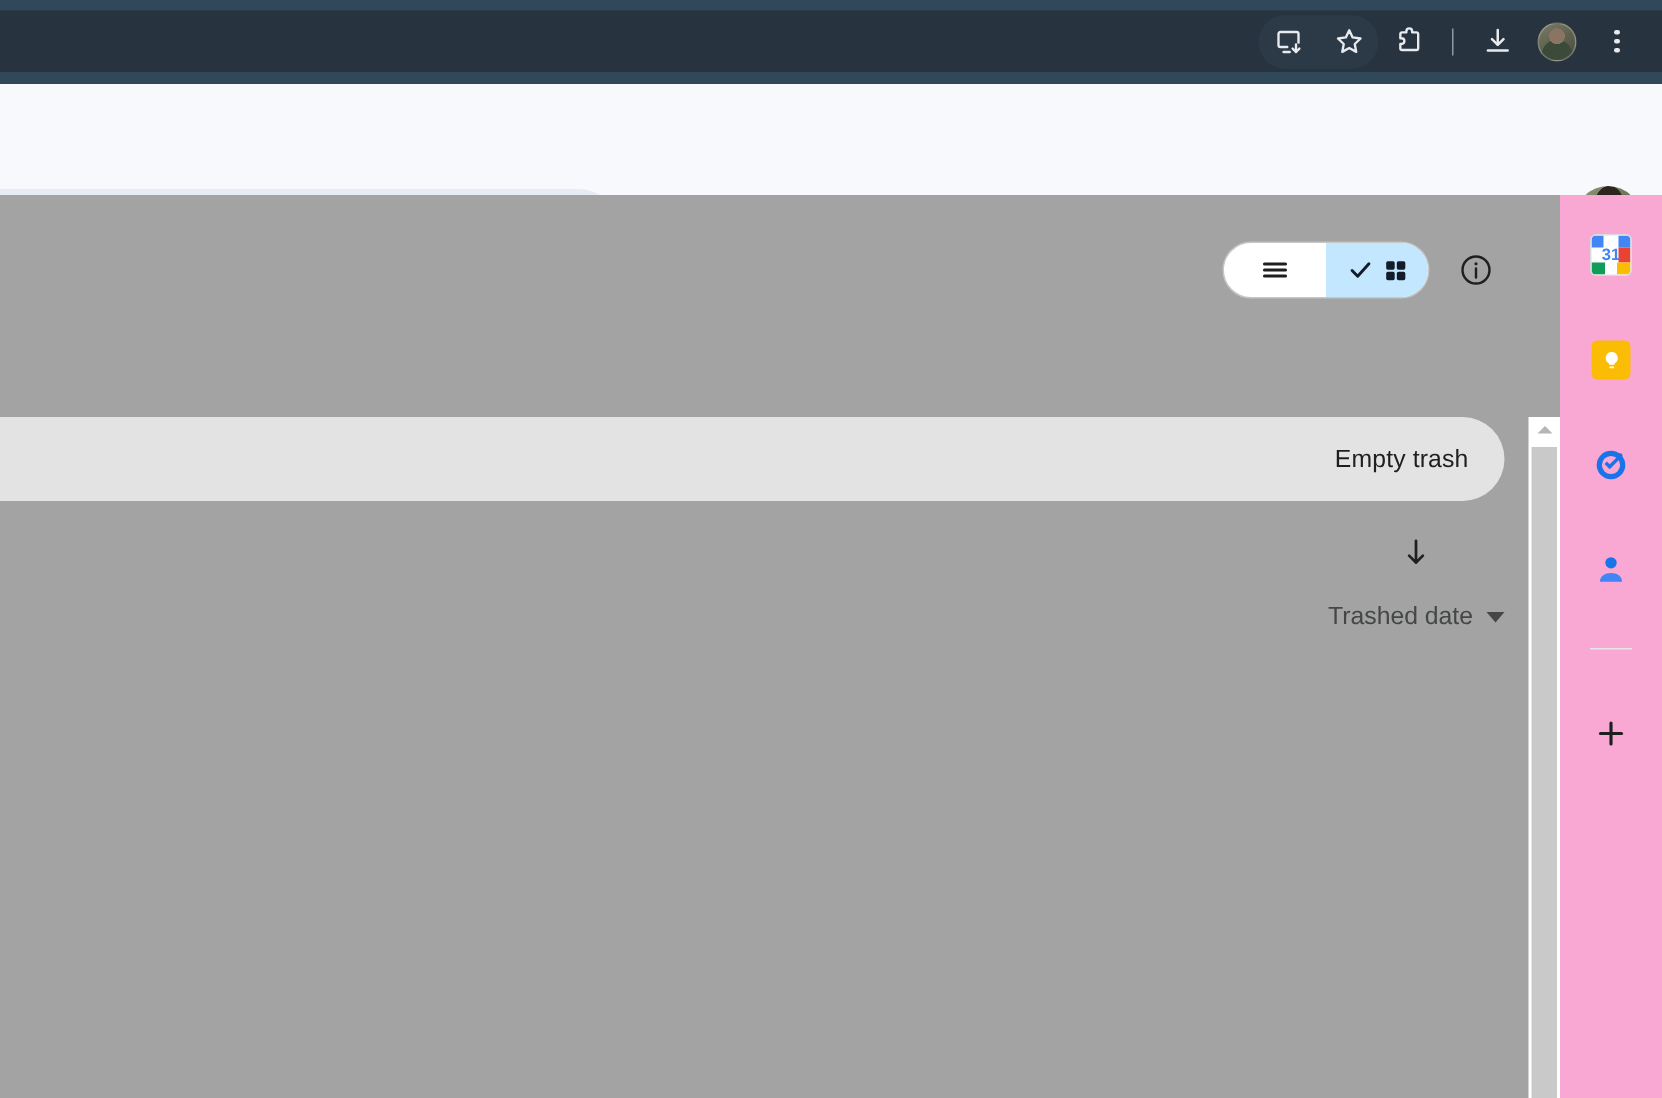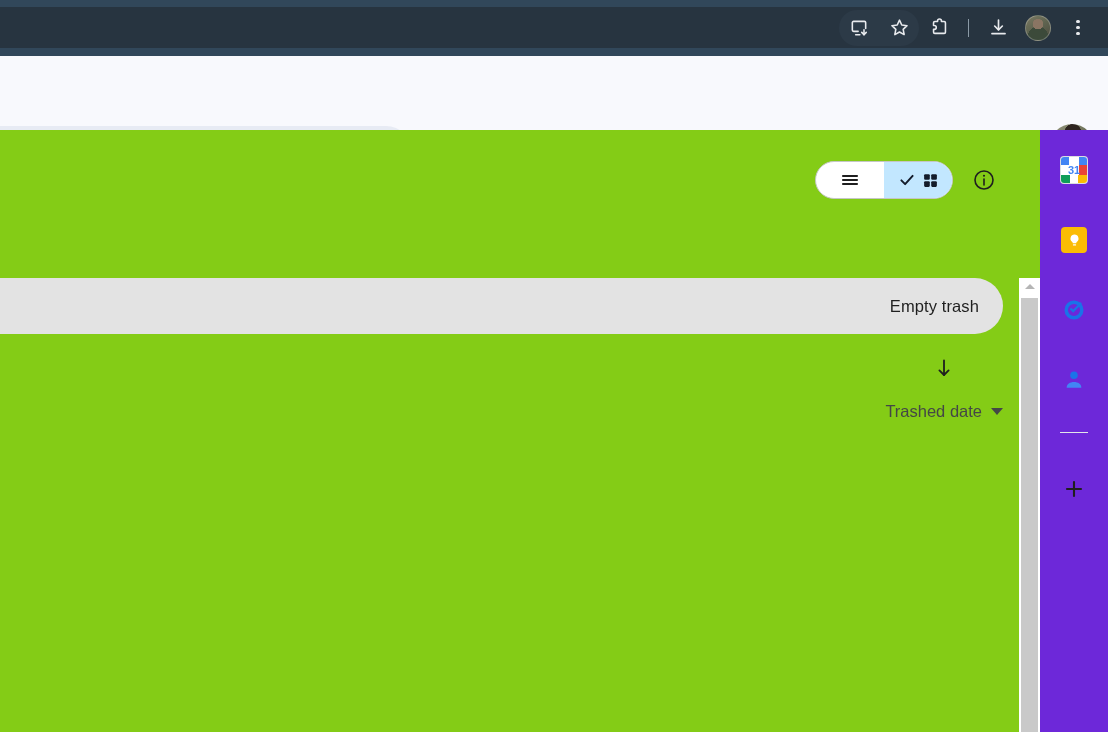--- a/index.html
+++ b/index.html
@@ -76,21 +76,21 @@
       radial-gradient(ellipse at 52% 30%, #2e2520 0 30%, rgba(0,0,0,0) 31%),
       radial-gradient(circle at 50% 52%, #a98566 0 24%, rgba(0,0,0,0) 25%),
       radial-gradient(ellipse at 50% 92%, #2f3a2c 0 46%, rgba(0,0,0,0) 47%),
       linear-gradient(145deg, #9a9a80 0%, #6c7158 42%, #4d5142 100%);
     cursor: pointer;
   }
 
   
   .workspace {
     position: absolute; left: 0; top: 130px; width: 1040px; height: 602px;
-    background: #84cc16;
+    background: #a3a3a3;
   }
   .toolbar-row {
     position: absolute; right: 37px; top: 31px;
     display: flex; align-items: center; gap: 12px;
   }
   .view-toggle {
     display: flex; align-items: center;
     height: 38px; border: 1px solid #c4c7c5; border-radius: 19px;
     overflow: hidden; background: #fff;
   }
@@ -146,21 +146,21 @@
     border-bottom: 5px solid #b5b5b5;
   }
   .sb-thumb {
     position: absolute; left: 2px; top: 20px; width: 17px; height: 434px;
     background: #c9c9c9; cursor: pointer;
   }
 
   
   .side-panel {
     position: absolute; left: 1040px; top: 130px; width: 68px; height: 602px;
-    background: #6d28d9;
+    background: #f9a8d4;
     display: flex; flex-direction: column; align-items: center;
   }
   .sp-item {
     width: 40px; height: 40px; margin-top: 0;
     display: flex; align-items: center; justify-content: center;
     border-radius: 8px; cursor: pointer;
   }
   .sp-divider {
     width: 28px; height: 1px; background: #e3e5ea;
   }

